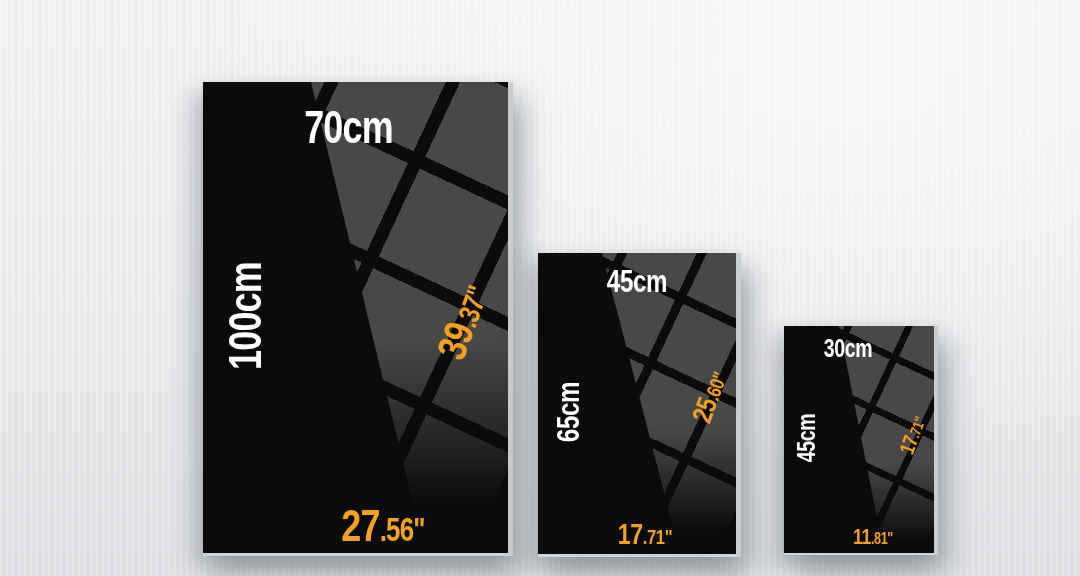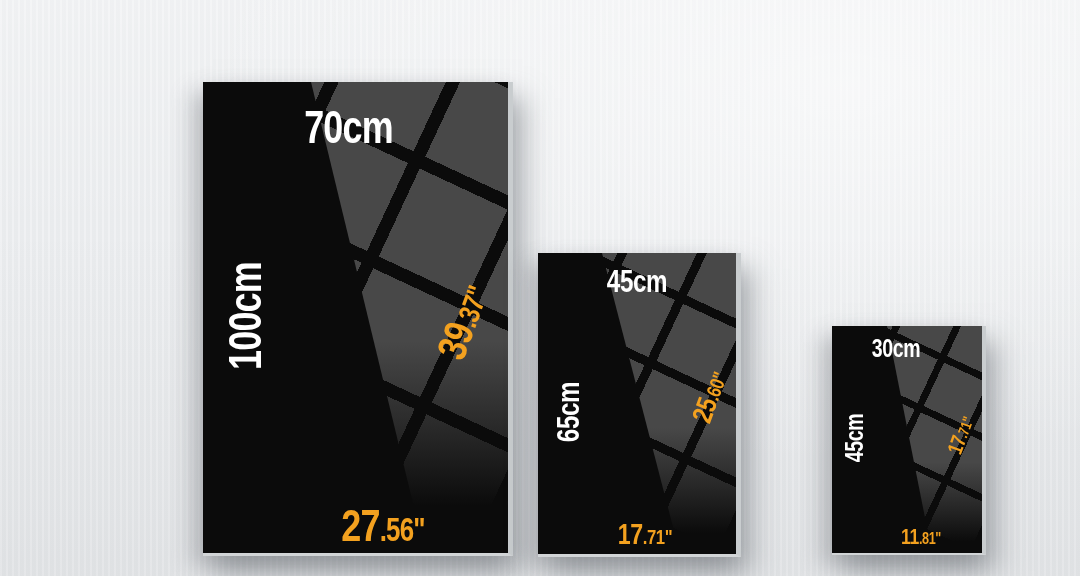--- a/index.html
+++ b/index.html
@@ -19,21 +19,21 @@
   .poster{
     position:absolute;
     background:#0b0b0b;
     overflow:hidden;
     border-right:5px solid #c9cdcf;
     border-bottom:3px solid #d2d5d7;
     box-shadow:-12px 10px 20px rgba(105,110,115,0.30), 10px 16px 26px rgba(100,106,112,0.50);
   }
   .poster-large {left:160px; top:82px;  width:305px; height:471px;margin-left:43px;}
   .poster-medium{left:538px; top:253px; width:198px; height:301px;}
-  .poster-small {left:832px; top:326px; width:150px; height:227px; border-right-width:4px; border-bottom-width:2px;}
+  .poster-small {left:784px; top:326px; width:150px; height:227px; border-right-width:4px; border-bottom-width:2px;}
 
   
   .pattern{position:absolute; inset:0; filter:blur(0.7px); pointer-events:none;}
   .poster-large .pattern{
     background-image:
       linear-gradient(to bottom, rgba(11,11,11,0) 55%, rgba(11,11,11,0.55) 75%, rgb(11,11,11) 90%),
       repeating-linear-gradient(115deg, #0b0b0b 0 13px, rgba(0,0,0,0) 13px 110px),
       repeating-linear-gradient(25deg,  #0b0b0b 0 13px, #484848 13px 110px);
     clip-path:polygon(108px 0, 305px 0, 305px 471px, 222px 471px);
   }

